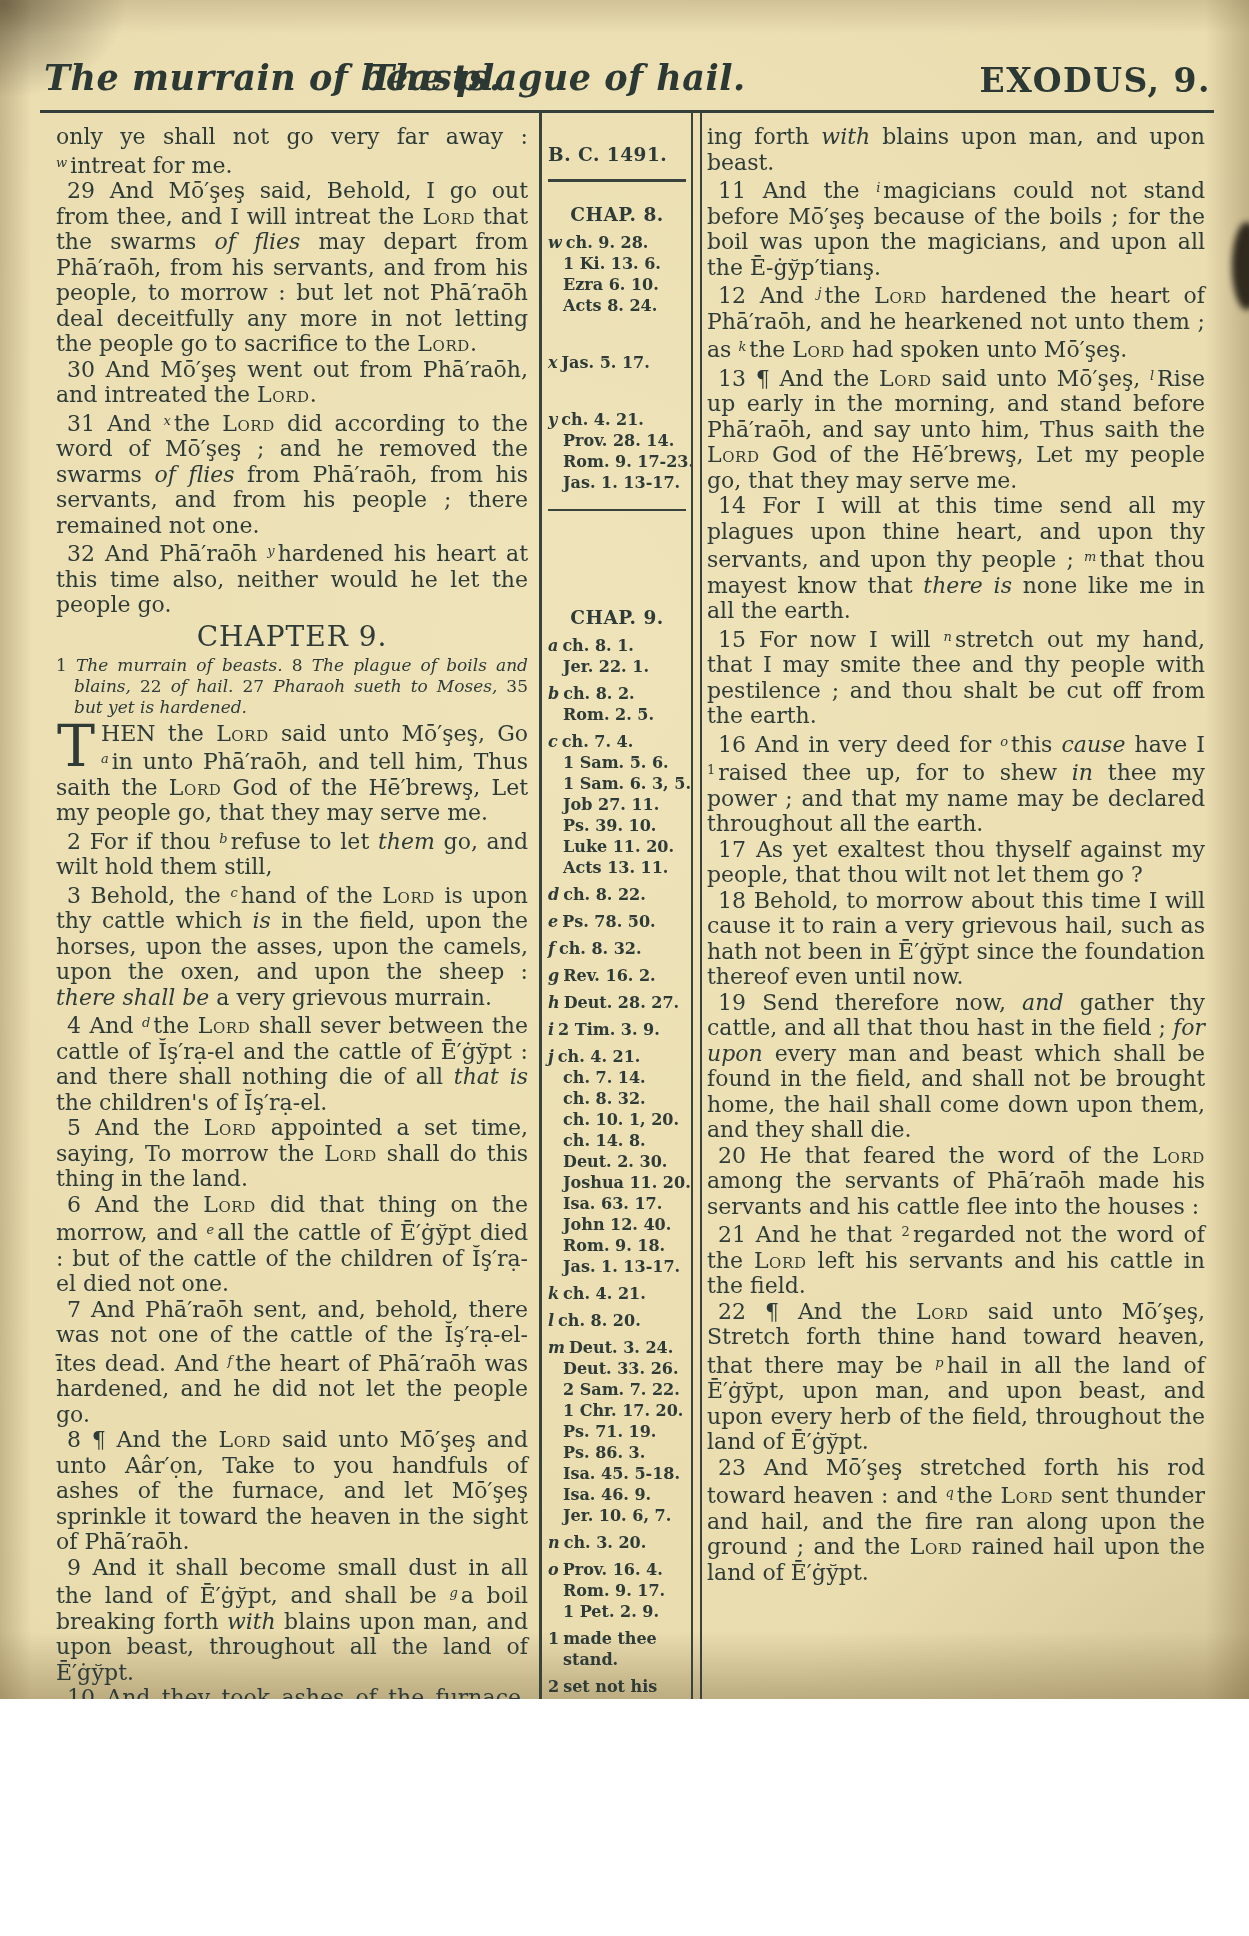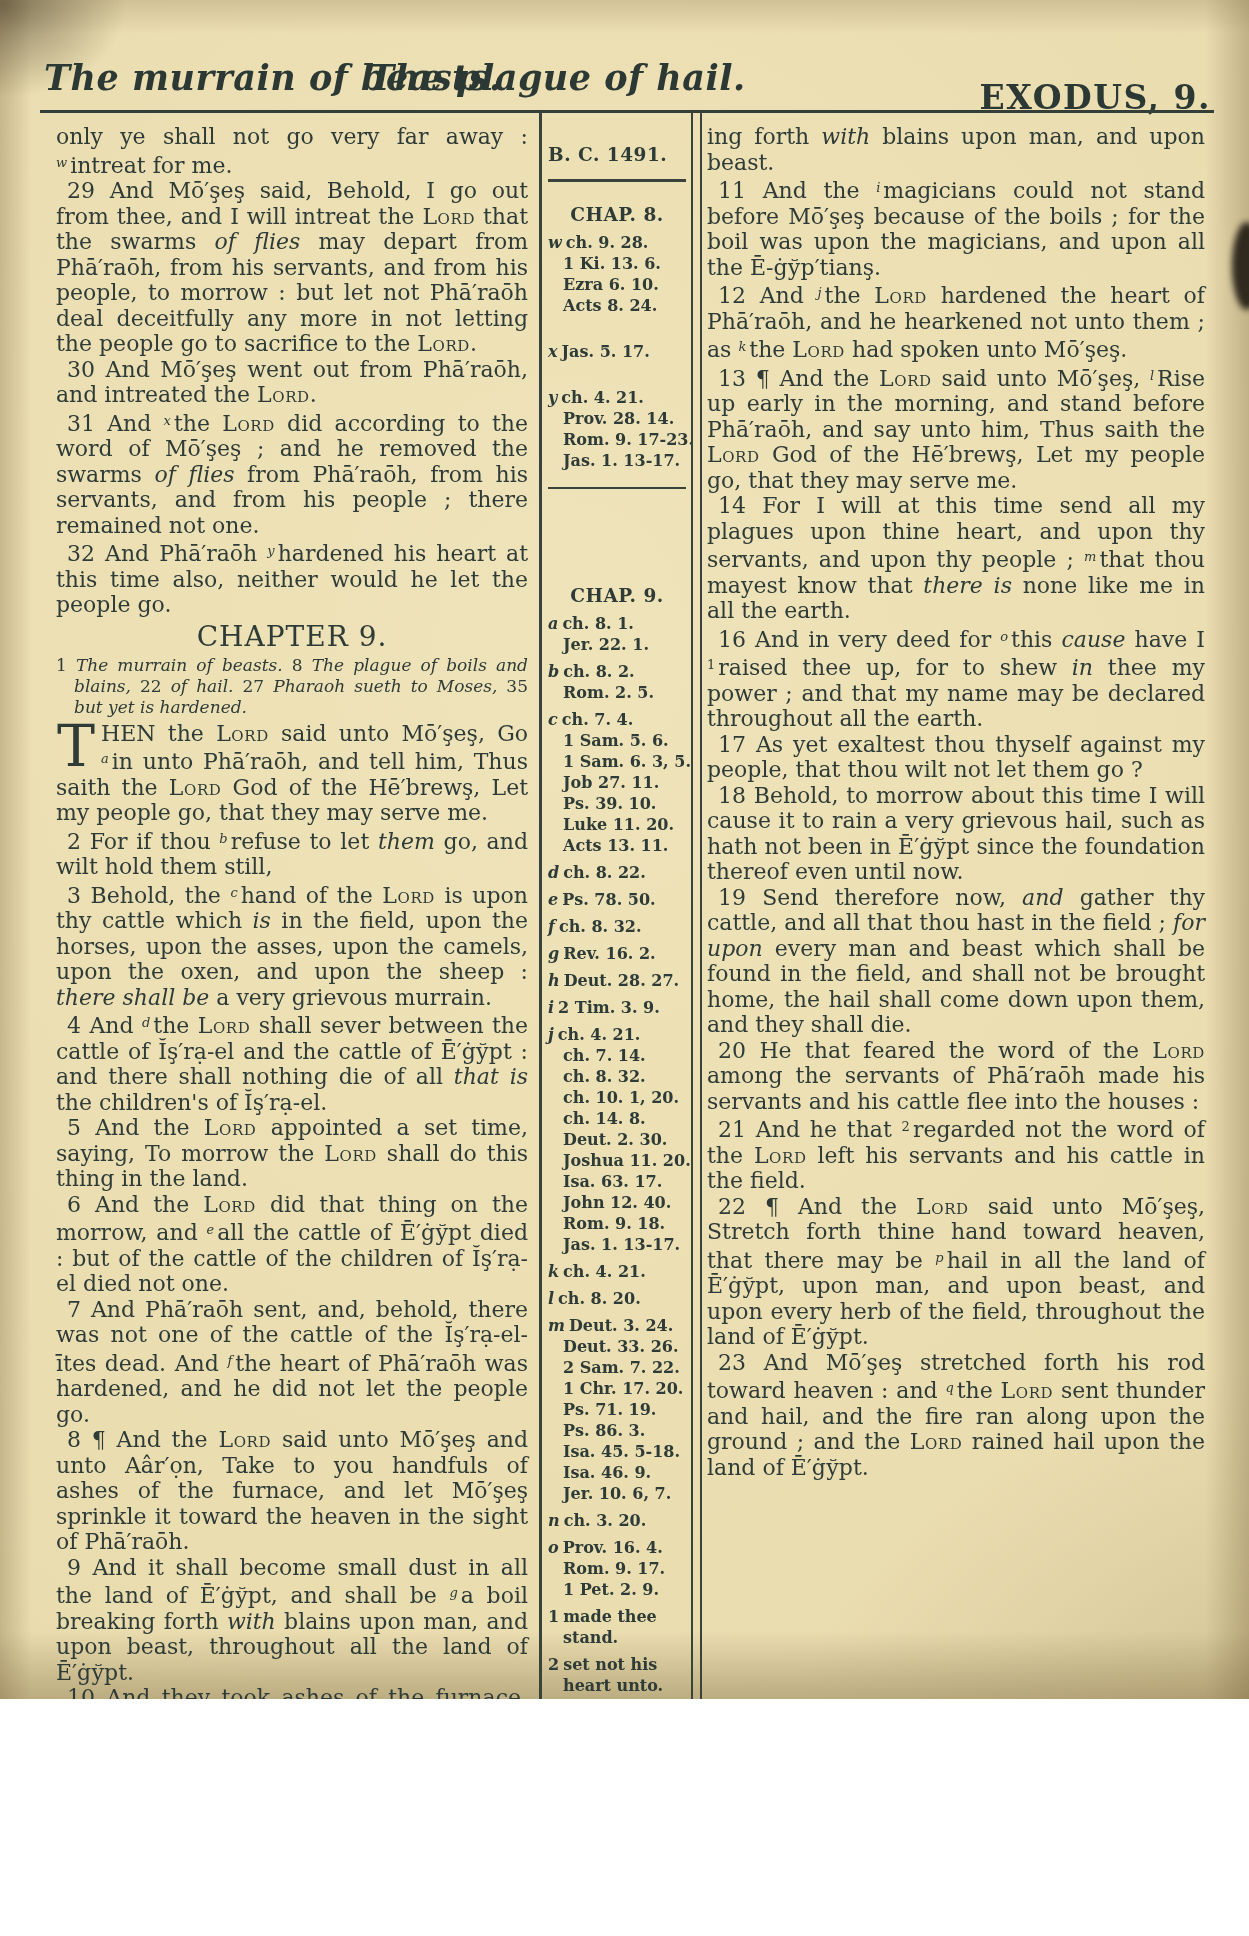--- a/index.html
+++ b/index.html
@@ -10,21 +10,21 @@
     color:#2e3b37;
     background:
       radial-gradient(ellipse 170px 130px at 4px 4px, rgba(58,47,28,0.55), rgba(58,47,28,0) 72%),
       radial-gradient(ellipse 70% 40% at 110% 108%, rgba(120,100,60,0.25), rgba(120,100,60,0) 70%),
       linear-gradient(to right, rgba(115,95,55,0.30) 0, rgba(115,95,55,0) 2.5%, rgba(115,95,55,0) 96.5%, rgba(115,95,55,0.34) 100%),
       linear-gradient(to bottom, rgba(115,95,55,0.22) 0, rgba(115,95,55,0) 2%, rgba(115,95,55,0) 96%, rgba(115,95,55,0.38) 100%),
       radial-gradient(ellipse 140% 120% at 45% 38%, #efe3ba 0%, #e9dcae 55%, #ddcb98 90%, #d0bc86 100%);
   }
   .header-title{position:absolute;top:57px;font-style:italic;font-weight:bold;font-size:35px;letter-spacing:.5px;color:#2b3834;}
   #t1{left:44px;} #t2{left:368px;}
-  .book-chapter{position:absolute;top:78px;right:38px;font-weight:bold;font-size:33px;letter-spacing:1.5px;color:#2b3834;}
+  .book-chapter{position:absolute;top:61px;right:38px;font-weight:bold;font-size:33px;letter-spacing:1.5px;color:#2b3834;}
   .header-rule{position:absolute;left:40px;top:110px;width:1174px;height:3px;background:#343f39;}
   .vrule{position:absolute;top:111px;height:1786px;}
   .vrule.v1{left:539px;width:3px;background:#39433c;}
   .vrule.v2{left:691px;width:7px;border-left:2px solid #39433c;border-right:2px solid #39433c;}
   .col{position:absolute;top:124px;text-align:justify;font-size:22px;line-height:25.5px;hyphens:none;}
   .col.left{left:56px;width:472px;}
   .col.right{left:707px;width:498px;}
   .para{text-indent:11px;}
   .para.cont{text-indent:0;}
   .para.chapter-heading{text-align:center;text-indent:0;font-size:28px;line-height:33px;letter-spacing:1px;margin-top:2px;}
@@ -34,21 +34,21 @@
   .r-ref{font-style:italic;font-size:13px;vertical-align:6px;margin-right:3px;}
   .r-refn{font-size:13px;vertical-align:6px;margin-right:3px;}
   .r-dc{float:left;font-size:57px;line-height:45px;margin:3px 6px 0 1px;}
   .center-col{position:absolute;left:548px;top:128px;width:138px;}
   .bc{font-weight:bold;font-size:18.5px;letter-spacing:.5px;line-height:22px;margin-top:16px;}
   .hrule{height:2.5px;background:#39433c;}
   .bc-rule{margin-top:13px;}
   .chap-head{font-weight:bold;font-size:18.5px;line-height:22px;text-align:center;letter-spacing:.5px;margin-top:22px;}
   .sec1 .chap-head{margin-top:96px;}
   .entry{font-size:16px;line-height:21px;font-weight:bold;white-space:nowrap;}
-  .sec0 .entry{margin-top:25px;}
+  .sec0 .entry{margin-top:36px;}
   .sec1 .entry{margin-top:6px;}
   .chap-head + .entry{margin-top:6px;}
   .sec0 .hrule{margin-top:16px;}
   .rline.cont{padding-left:15px;}
   .mark{font-style:italic;margin-right:4px;}
   .entry.note .mark{font-style:normal;}
   .page-number{position:absolute;left:180px;top:1866px;width:200px;text-align:center;font-weight:bold;font-size:24px;}
   .scan-blob{position:absolute;right:-13px;top:222px;width:30px;height:88px;background:#241e15;border-radius:50%;filter:blur(3px);opacity:.92;}
 </style>
 </head>
@@ -204,20 +204,21 @@
       </div>
   </div>
   <div class="vrule v2"></div>
 
   <div class="col right">
       <div class="para cont"><span>ing forth </span><span class="r-i">with</span><span> blains upon man, and upon beast.</span></div>
       <div class="para verse"><span>11 And the </span><span class="r-ref">i</span><span>magicians could not stand before Mō′şeş because of the boils ; for the boil was upon the magicians, and upon all the Ē-ġўp′tianş.</span></div>
       <div class="para verse"><span>12 And </span><span class="r-ref">j</span><span>the </span><span class="r-sc">Lord</span><span> hardened the heart of Phā′raōh, and he hearkened not unto them ; as </span><span class="r-ref">k</span><span>the </span><span class="r-sc">Lord</span><span> had spoken unto Mō′şeş.</span></div>
       <div class="para verse"><span>13 ¶ And the </span><span class="r-sc">Lord</span><span> said unto Mō′şeş, </span><span class="r-ref">l</span><span>Rise up early in the morning, and stand before Phā′raōh, and say unto him, Thus saith the </span><span class="r-sc">Lord</span><span> God of the Hē′brewş, Let my people go, that they may serve me.</span></div>
       <div class="para verse"><span>14 For I will at this time send all my plagues upon thine heart, and upon thy servants, and upon thy people ; </span><span class="r-ref">m</span><span>that thou mayest know that </span><span class="r-i">there is</span><span> none like me in all the earth.</span></div>
+      <div class="para verse"><span>15 For now I will </span><span class="r-ref">n</span><span>stretch out my hand, that I may smite thee and thy people with pestilence ; and thou shalt be cut off from the earth.</span></div>
       <div class="para verse"><span>16 And in very deed for </span><span class="r-ref">o</span><span>this </span><span class="r-i">cause</span><span> have I </span><span class="r-refn">1</span><span>raised thee up, for to shew </span><span class="r-i">in</span><span> thee my power ; and that my name may be declared throughout all the earth.</span></div>
       <div class="para verse"><span>17 As yet exaltest thou thyself against my people, that thou wilt not let them go ?</span></div>
       <div class="para verse"><span>18 Behold, to morrow about this time I will cause it to rain a very grievous hail, such as hath not been in Ē′ġўpt since the foundation thereof even until now.</span></div>
       <div class="para verse"><span>19 Send therefore now, </span><span class="r-i">and</span><span> gather thy cattle, and all that thou hast in the field ; </span><span class="r-i">for upon</span><span> every man and beast which shall be found in the field, and shall not be brought home, the hail shall come down upon them, and they shall die.</span></div>
       <div class="para verse"><span>20 He that feared the word of the </span><span class="r-sc">Lord</span><span> among the servants of Phā′raōh made his servants and his cattle flee into the houses :</span></div>
       <div class="para verse"><span>21 And he that </span><span class="r-refn">2</span><span>regarded not the word of the </span><span class="r-sc">Lord</span><span> left his servants and his cattle in the field.</span></div>
       <div class="para verse"><span>22 ¶ And the </span><span class="r-sc">Lord</span><span> said unto Mō′şeş, Stretch forth thine hand toward heaven, that there may be </span><span class="r-ref">p</span><span>hail in all the land of Ē′ġўpt, upon man, and upon beast, and upon every herb of the field, throughout the land of Ē′ġўpt.</span></div>
       <div class="para verse"><span>23 And Mō′şeş stretched forth his rod toward heaven : and </span><span class="r-ref">q</span><span>the </span><span class="r-sc">Lord</span><span> sent thunder and hail, and the fire ran along upon the ground ; and the </span><span class="r-sc">Lord</span><span> rained hail upon the land of Ē′ġўpt.</span></div>
     </div>
 

